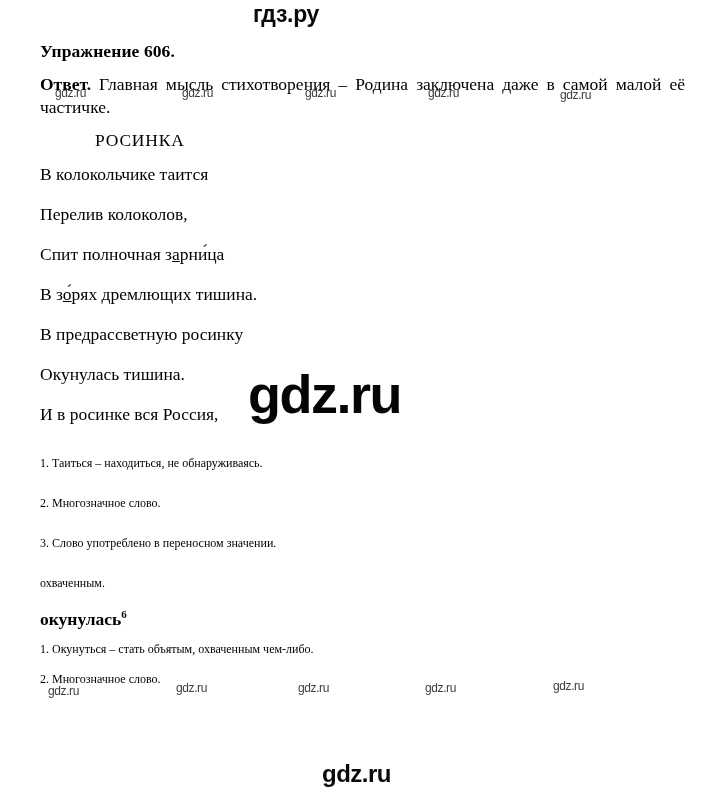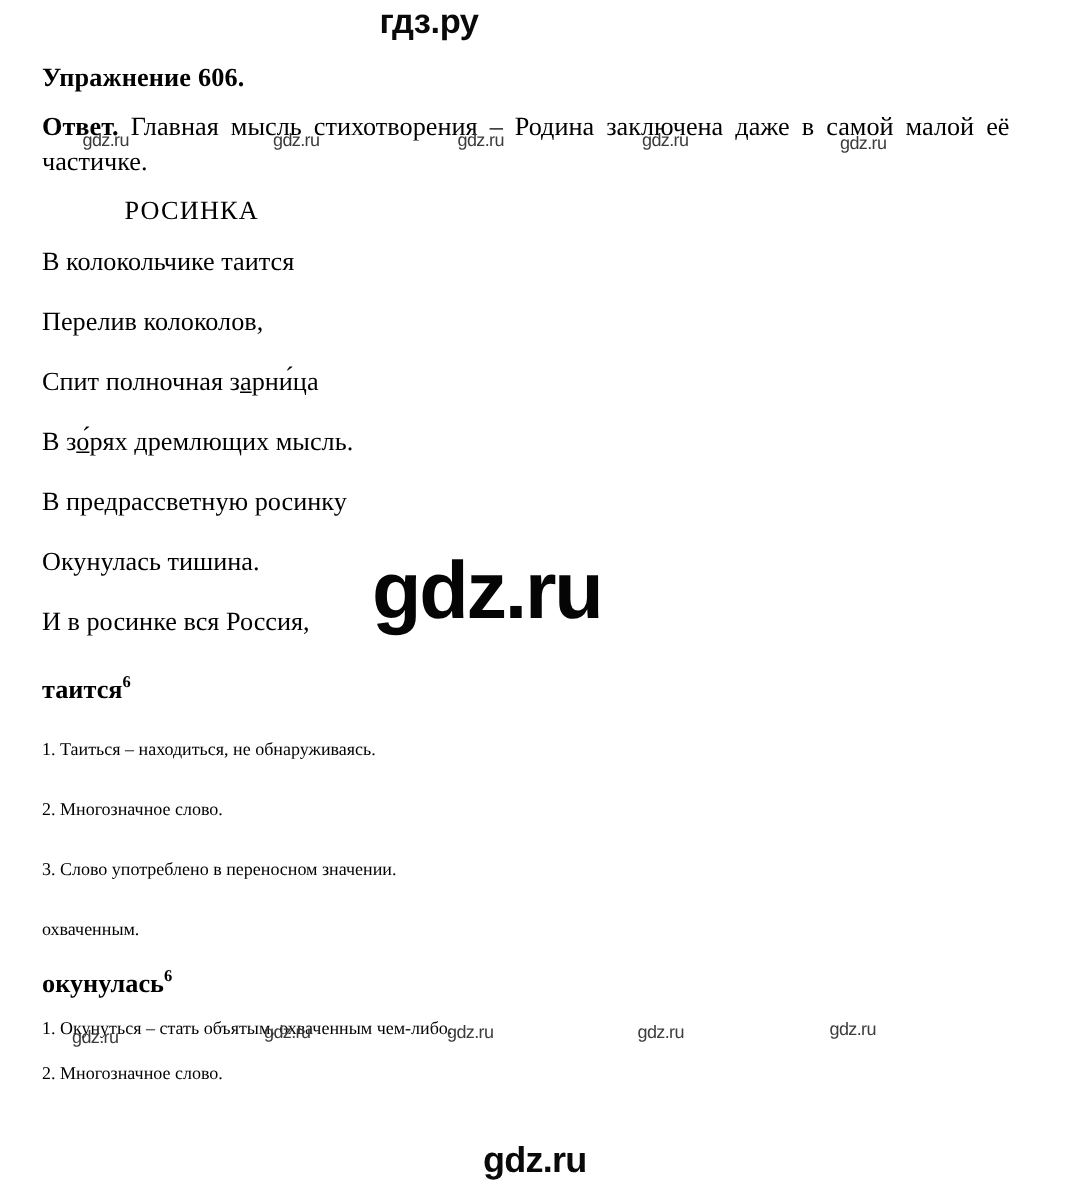--- a/index.html
+++ b/index.html
@@ -33,21 +33,21 @@
     line-height: 28px;
     letter-spacing: -0.3px;
     color: #0a0a0a;
     display: inline-block;
   }
 
   
   .sheet {
     position: absolute;
     top: 30px;
-    left: 0;
+    left: 12px;
     width: 632px;
     height: 765px;
   }
 
   .content {
     position: absolute;
     left: 28px;
     top: 0;
     width: 645px;
   }
@@ -154,30 +154,27 @@
     <p class="poem-title">РОСИНКА</p>
 
     <p class="poem-line first">В колокольчике таится</p>
     <p class="poem-line">Перелив колоколов,</p>
 
     <p class="poem-line">
       <span>Спит полночная з</span><span class="udl">а</span><span>рни́ца</span>
     </p>
 
     <p class="poem-line">
-      <span>В з</span><span class="udl">о́</span><span>рях дремлющих мысль.</span>
+      <span>В з</span><span class="udl">о́</span><span>рях дремлющих тишина.</span>
     </p>
 
     <p class="poem-line">В предрассветную росинку</p>
     <p class="poem-line">Окунулась тишина.</p>
     <p class="poem-line">И в росинке вся Россия,</p>
 
-    <p class="word-head">
-      <span>таится</span><sup>6</sup>
-    </p>
     <p class="item">1. Таиться – находиться, не обнаруживаясь.</p>
     <p class="item">2. Многозначное слово.</p>
     <p class="item">3. Слово употреблено в переносном значении.</p>
     <p class="item">
       <span class="cont">охваченным.</span>
     </p>
 
     <p class="word-head">
       <span>окунулась</span><sup>6</sup>
     </p>

